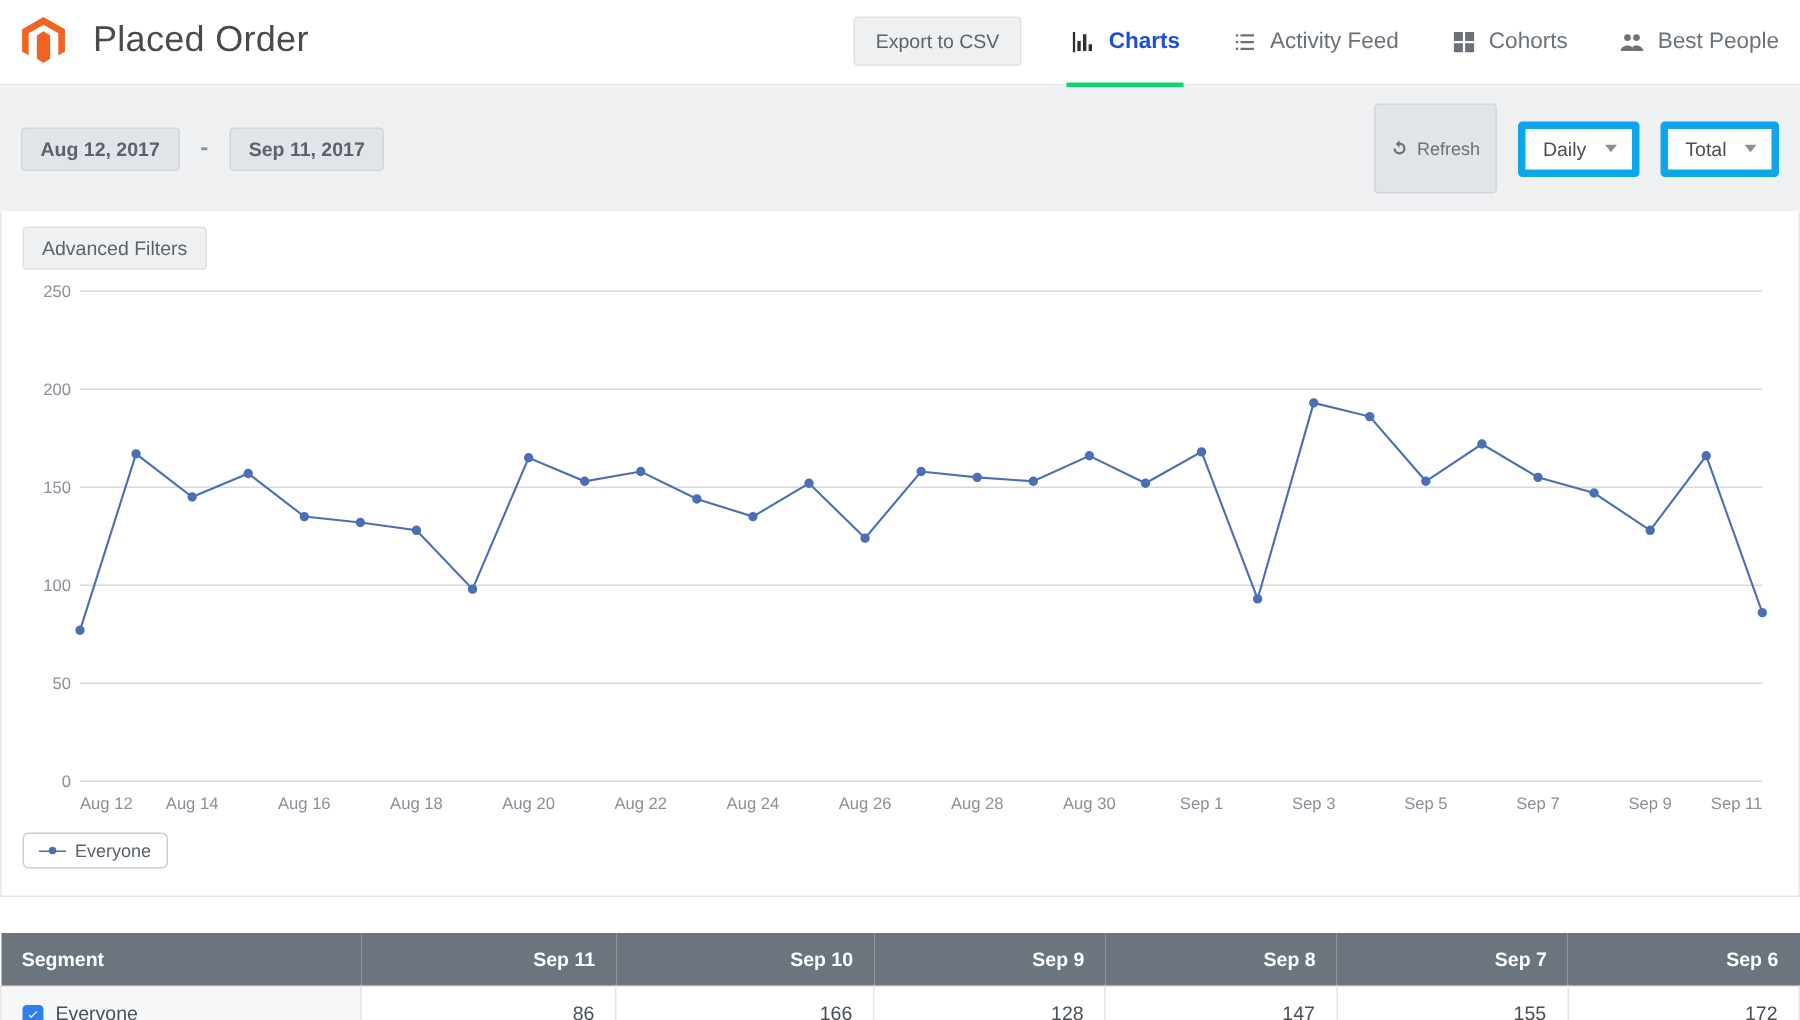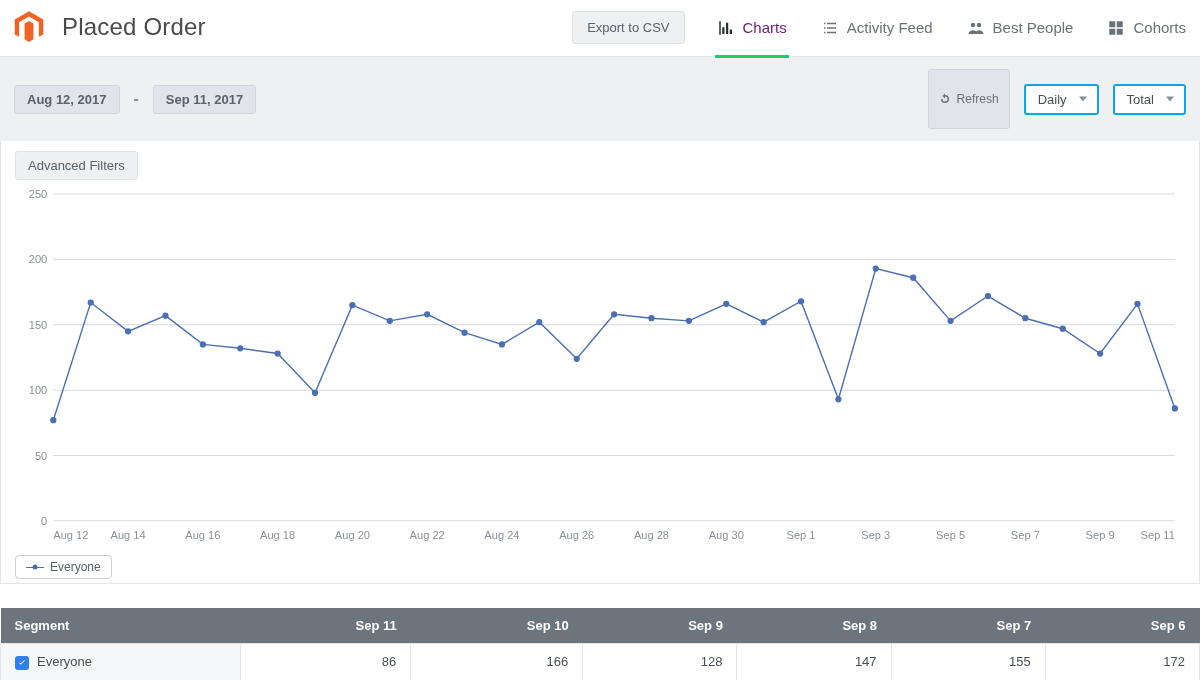--- a/index.html
+++ b/index.html
@@ -7,35 +7,35 @@
   body { width:1200px; }
 
   
   .header { display:flex; align-items:center; padding:10px 12px 12px 12px; border-bottom:1px solid #e5e5e5;justify-content:center; }
   .logo { width:34px; height:34px; margin-right:16px; }
   .title { font-size:24px; font-weight:400; color:#4a4a4a; flex:0 0 auto; letter-spacing:.2px;}
   .header-spacer { flex:1 1 auto; }
   .nav-tabs { display:flex; align-items:stretch; gap:30px; }
   .btn-export { background:#eef0f2; border:1px solid #dfe2e5; color:#5a626b; font-size:13px; padding:8px 14px; border-radius:3px; cursor:pointer; }
   .tab { display:flex; align-items:center; gap:8px; font-size:15px; color:#6b7178; cursor:pointer; padding:6px 2px 16px 2px; border-bottom:3px solid transparent; margin-bottom:-14px;}
-  .tab.active { color:#701a75; font-weight:400; border-bottom-color:#16d172; }
+  .tab.active { color:#1d4ed8; font-weight:700; border-bottom-color:#16d172; }
   .tab .icon { width:18px; height:18px; fill:#6b7178; }
   .tab.active .icon { fill:#2b2f33; }
 
   
   .toolbar { background:#eef0f2; padding:12px 14px; display:flex; align-items:center; gap:14px; margin:0; }
   .chip { background:#e1e4e8; border:1px solid #d2d6da; padding:6px 12px; font-size:13px; color:#5a626b; font-weight:600; border-radius:3px; cursor:pointer; }
   .dash { color:#8a9097; font-weight:700; }
   .toolbar-spacer { flex:1 1 auto; }
   .btn-refresh { background:#e1e4e8; border:1px solid #d2d6da; color:#6b7178; font-size:12px; padding:22px 10px; border-radius:3px; display:flex; align-items:center; gap:6px; cursor:pointer;}
-  .select { background:#fff; border:2px solid #0ea5e9; padding:6px 30px 6px 12px; font-size:13px; color:#4a4f55; border-radius:3px; position:relative; cursor:pointer; }
+  .select { background:#fff; border:5px solid #0ea5e9; padding:6px 30px 6px 12px; font-size:13px; color:#4a4f55; border-radius:3px; position:relative; cursor:pointer; }
   .select::after { content:""; position:absolute; right:10px; top:50%; width:0;height:0;border-left:4px solid transparent;border-right:4px solid transparent;border-top:5px solid #8a9097; transform:translateY(-50%); }
 
   
-  .panel { border:1px solid #e5e5e5; border-top:none; padding:10px 14px 4px 14px; background:#fff; }
+  .panel { border:1px solid #e5e5e5; border-top:none; padding:10px 14px 18px 14px; background:#fff; }
   .adv-row { margin-bottom:6px; }
   .btn-adv { background:#eef0f2; border:1px solid #dfe2e5; color:#5a626b; font-size:13px; padding:6px 12px; border-radius:3px; cursor:pointer; }
 
   .chart-wrap { position:relative; width:100%; }
   svg.chart { width:100%; height:auto; display:block; }
   .grid line { stroke:#d7dbde; stroke-width:1; }
   .axis text { fill:#8a9097; font-size:11px; }
   .series path { fill:none; stroke:#4b6fb4; stroke-width:1.4; }
   .series circle { fill:#4b6fb4; stroke:#4b6fb4; }
   .legend-box { display:inline-flex; align-items:center; gap:6px; border:1px solid #c9cfd5; border-radius:4px; padding:4px 10px; font-size:12px; color:#5a626b; margin-top:6px; cursor:default;}
@@ -73,29 +73,29 @@
       <span>Charts</span>
     </div>
     <div class="tab">
       <svg class="icon" viewBox="0 0 24 24">
           <path d="M4 5h2v2H4zM8 5h12v2H8zM4 11h2v2H4zM8 11h12v2H8zM4 17h2v2H4zM8 17h12v2H8z"></path>
         </svg>
       <span>Activity Feed</span>
     </div>
     <div class="tab">
       <svg class="icon" viewBox="0 0 24 24">
+          <path d="M3 3h8v8H3zM13 3h8v8h-8zM3 13h8v8H3zM13 13h8v8h-8z"></path>
+        </svg>
+      <span>Cohorts</span>
+    </div>
+    <div class="tab">
+      <svg class="icon" viewBox="0 0 24 24">
           <path d="M8 11a3 3 0 100-6 3 3 0 000 6zm8 0a3 3 0 100-6 3 3 0 000 6zM2 20c0-3 3-5 6-5s6 2 6 5H2zm12 0c0-1.5-.6-2.8-1.6-3.8C13.8 15.4 15 15 16 15c3 0 6 2 6 5h-8z"></path>
         </svg>
       <span>Best People</span>
-    </div>
-    <div class="tab">
-      <svg class="icon" viewBox="0 0 24 24">
-          <path d="M3 3h8v8H3zM13 3h8v8h-8zM3 13h8v8H3zM13 13h8v8h-8z"></path>
-        </svg>
-      <span>Cohorts</span>
     </div>
   </div>
 </div>
 
 <div class="toolbar">
   <span class="chip">Aug 12, 2017</span>
   <span class="dash">-</span>
   <span class="chip">Sep 11, 2017</span>
   <div class="toolbar-spacer"></div>
   <button class="btn-refresh">

